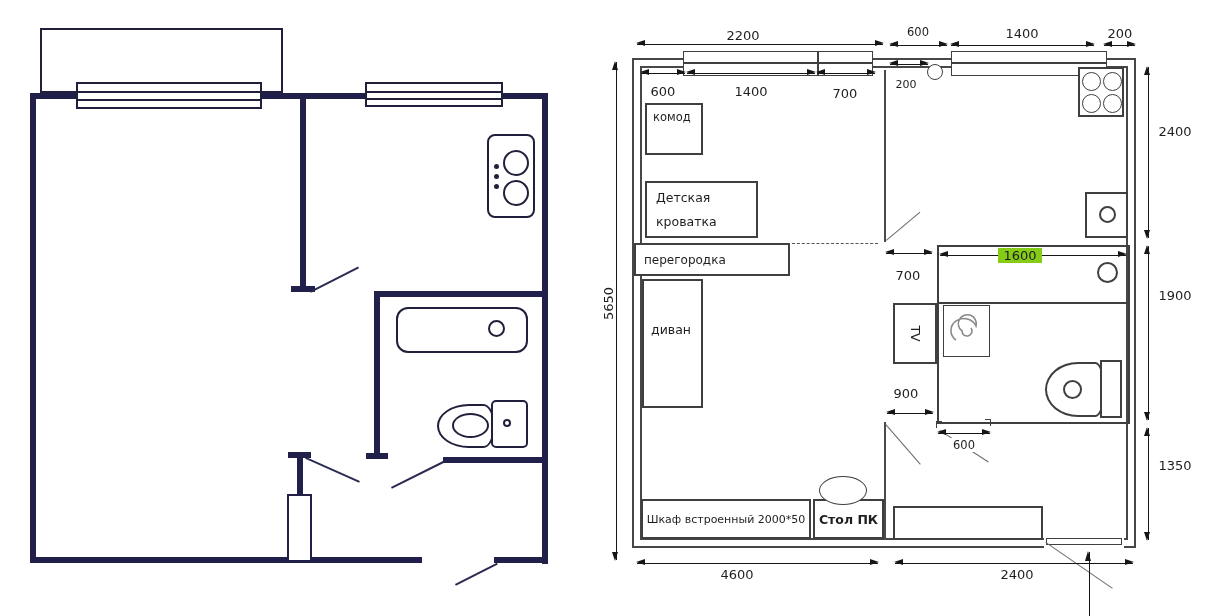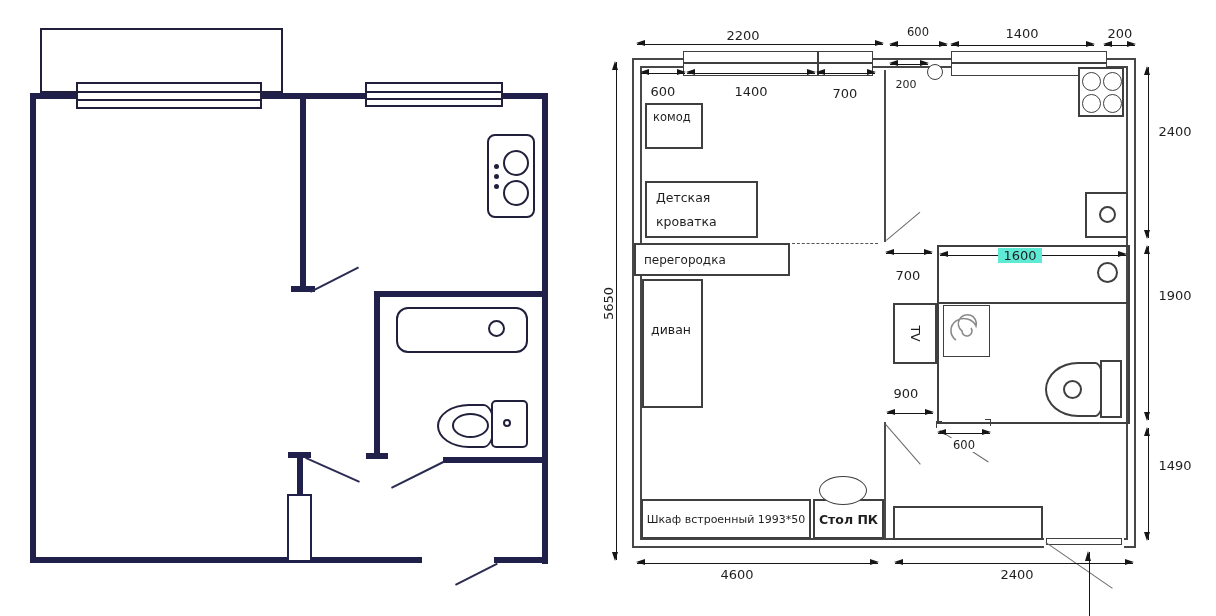--- a/index.html
+++ b/index.html
@@ -139,35 +139,35 @@
     <div class="rb" style="left:1078px;top:67px;width:46px;height:50px;">
       <div class="circ" style="left:2px;top:3px;width:19px;height:19px;border-width:1.6px;"></div>
       <div class="circ" style="left:23px;top:3px;width:19px;height:19px;border-width:1.6px;"></div>
       <div class="circ" style="left:2px;top:25px;width:19px;height:19px;border-width:1.6px;"></div>
       <div class="circ" style="left:23px;top:25px;width:19px;height:19px;border-width:1.6px;"></div>
     </div>
     <div class="rb" style="left:1085px;top:192px;width:43px;height:46px;">
       <div class="circ" style="left:12px;top:12px;width:17px;height:17px;"></div>
     </div>
 
-    <div class="rb" style="left:645px;top:103px;width:58px;height:46px;">
+    <div class="rb" style="left:645px;top:103px;width:58px;height:52px;">
       <span class="flbl" style="left:6px;top:5px;font-size:11.5px;">комод</span>
     </div>
     <div class="rb" style="left:645px;top:181px;width:113px;height:57px;">
       <span class="flbl" style="left:9px;top:7px;">Детская</span>
       <span class="flbl" style="left:9px;top:31px;">кроватка</span>
     </div>
     <div class="rb" style="left:642px;top:279px;width:61px;height:129px;">
       <span class="flbl" style="left:7px;top:41px;">диван</span>
     </div>
     <div class="rb" style="left:634px;top:243px;width:156px;height:33px;">
       <span class="flbl" style="left:8px;top:8px;font-size:12px;">перегородка</span>
     </div>
     <div class="rb" style="left:641px;top:499px;width:170px;height:40px;display:flex;align-items:center;justify-content:center;">
-      <span class="flbl" style="position:static;font-size:11px;">Шкаф встроенный 1993*50</span>
+      <span class="flbl" style="position:static;font-size:11px;">Шкаф встроенный 2000*50</span>
     </div>
     <div class="rb" style="left:813px;top:499px;width:71px;height:40px;display:flex;align-items:center;justify-content:center;">
       <span class="flbl" style="position:static;font-weight:bold;">Стол ПК</span>
     </div>
     <div class="abs" style="left:819px;top:476px;width:48px;height:29px;border:1.8px solid #3f3f3f;border-radius:50%;box-sizing:border-box;background:#fff;"></div>
     <div class="rb" style="left:893px;top:506px;width:150px;height:34px;"></div>
     <div class="rb" style="left:893px;top:303px;width:44px;height:61px;display:flex;align-items:center;justify-content:center;">
       <span class="flbl" style="position:static;transform:rotate(90deg);">TV</span>
     </div>
 
@@ -190,26 +190,26 @@
     <div class="dlb" style="left:885px;top:78px;width:42px;font-size:11px;">200</div>
 
     <div class="dv" style="left:616px;top:62px;height:498px;"></div>
     <div class="dlb" style="left:580px;top:296px;width:56px;transform:rotate(-90deg);">5650</div>
 
     <div class="dv" style="left:1148px;top:67px;height:171px;"></div>
     <div class="dlb" style="left:1152px;top:124px;width:46px;">2400</div>
     <div class="dv" style="left:1148px;top:246px;height:174px;"></div>
     <div class="dlb" style="left:1152px;top:288px;width:46px;">1900</div>
     <div class="dv" style="left:1148px;top:428px;height:112px;"></div>
-    <div class="dlb" style="left:1152px;top:458px;width:46px;">1490</div>
+    <div class="dlb" style="left:1152px;top:458px;width:46px;">1350</div>
 
     <div class="dh" style="left:886px;top:253px;width:46px;"></div>
     <div class="dlb" style="left:886px;top:268px;width:44px;">700</div>
     <div class="dh" style="left:940px;top:255px;width:186px;"></div>
-    <div class="dlb" style="left:998px;top:248px;width:44px;background:#5eead4;z-index:2;">1600</div>
+    <div class="dlb" style="left:998px;top:248px;width:44px;background:#84cc16;z-index:2;">1600</div>
     <div class="dh" style="left:887px;top:413px;width:46px;"></div>
     <div class="dlb" style="left:884px;top:386px;width:44px;">900</div>
     <div class="dh" style="left:938px;top:433px;width:52px;"></div>
     <div class="dlb" style="left:944px;top:438px;width:40px;font-size:11.5px;background:#fff;">600</div>
 
     <div class="dh" style="left:637px;top:563px;width:241px;"></div>
     <div class="dlb" style="left:712px;top:567px;width:50px;">4600</div>
     <div class="dh" style="left:895px;top:563px;width:238px;"></div>
     <div class="dlb" style="left:992px;top:567px;width:50px;">2400</div>
 

